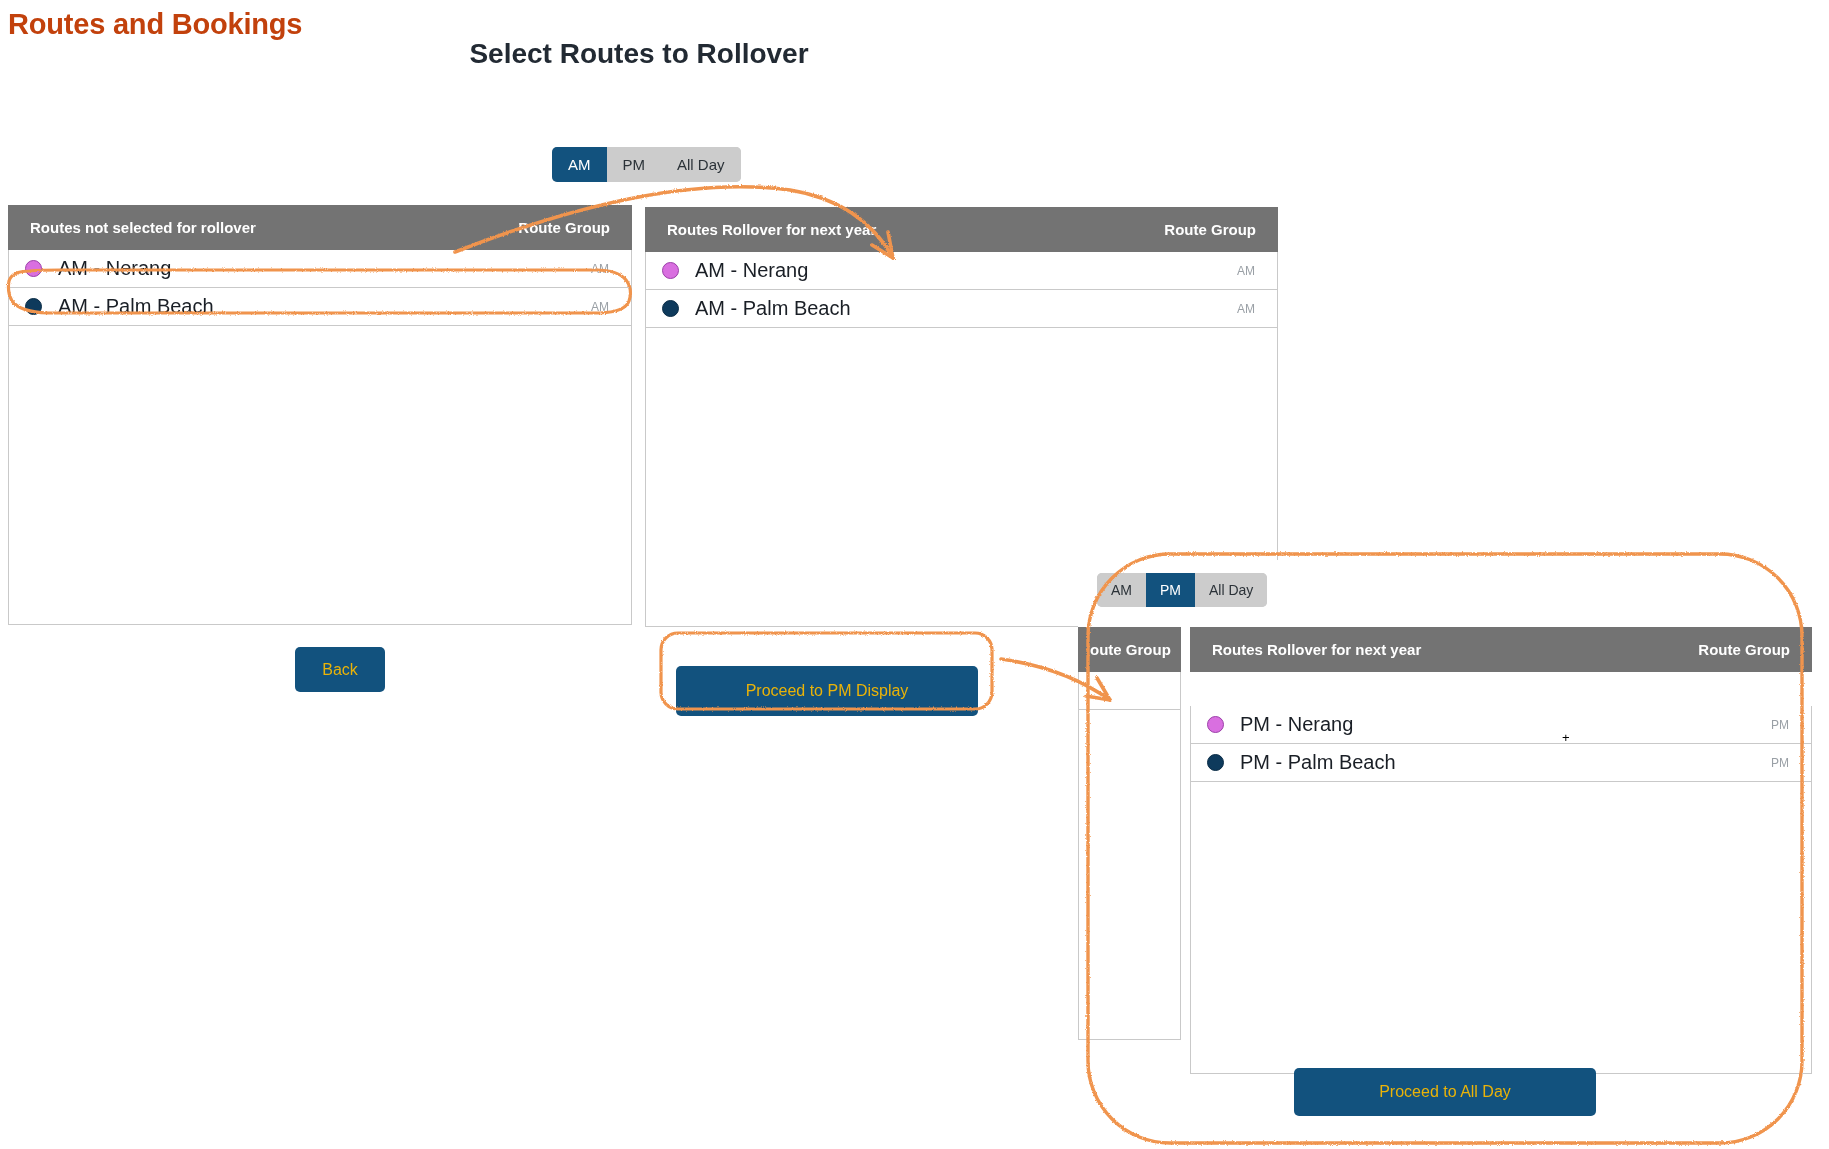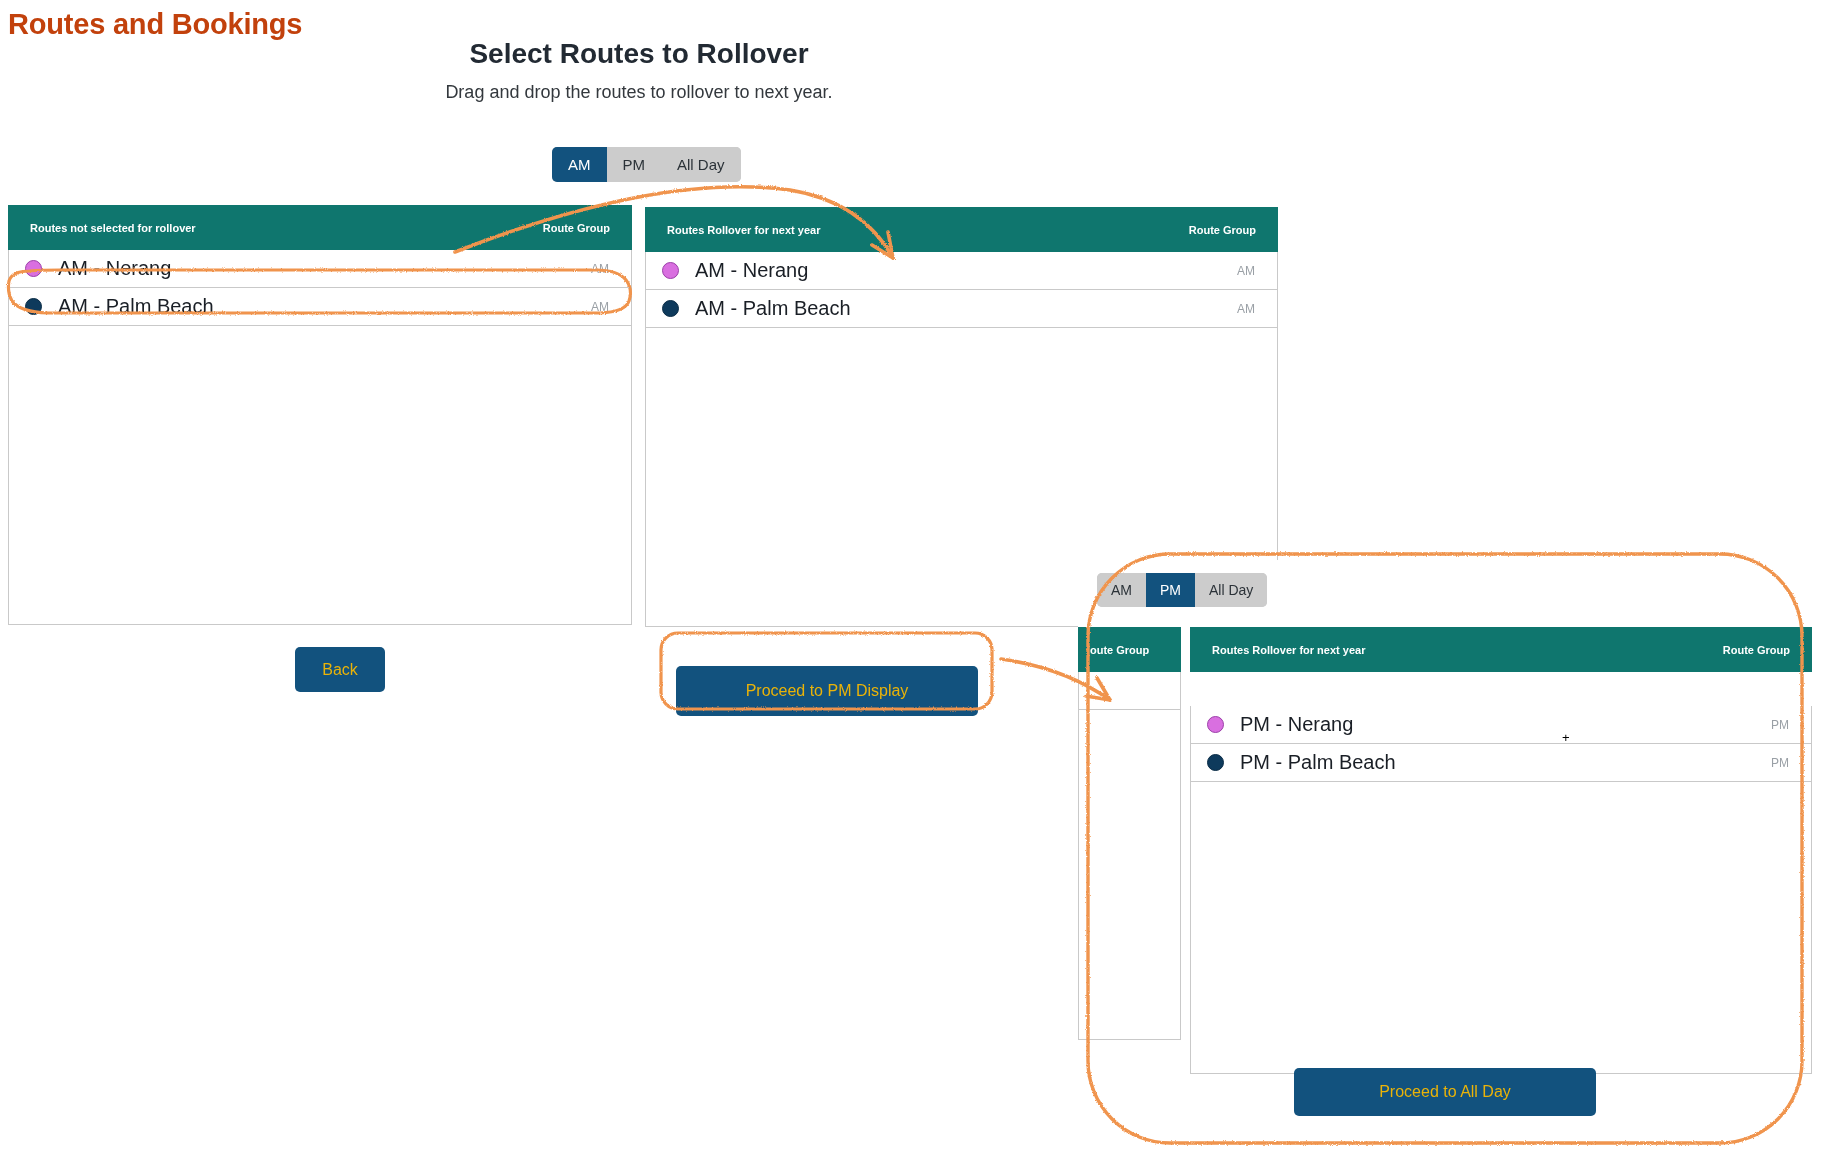--- a/index.html
+++ b/index.html
@@ -77,23 +77,23 @@
   #seg-overlay .seg-btn { font-size: 14px; padding: 0 14px; }
 
   
   .panel {
     position: absolute;
     background: #ffffff;
     border: 1px solid #c9c9c9;
     border-top: none;
   }
   .panel-header {
-    background: #0f766e;
+    background: #737373;
     color: #ffffff;
-    font-size: 11px;
+    font-size: 15px;
     font-weight: bold;
     display: flex;
     align-items: center;
     justify-content: space-between;
     padding: 0 22px;
     height: 100%;
     white-space: nowrap;
   }
   .panel-header-wrap {
     position: absolute;
@@ -166,21 +166,20 @@
   }
 </style>
 </head>
 <body>
 
 <div id="page">
 
   <div class="app-title">Routes and Bookings</div>
 
   <div class="page-heading">Select Routes to Rollover</div>
-  <div class="page-subheading">Drag and drop the routes to rollover to next year.</div>
 
   <div class="seg-group" id="seg-main">
     <div class="seg-btn active">AM</div>
     <div class="seg-btn">PM</div>
     <div class="seg-btn">All Day</div>
   </div>
 
   <div class="panel-header-wrap" style="left:8px; top:205px; width:624px; height:45px;">
     <div class="panel-header">
       <span>Routes not selected for rollover</span>

